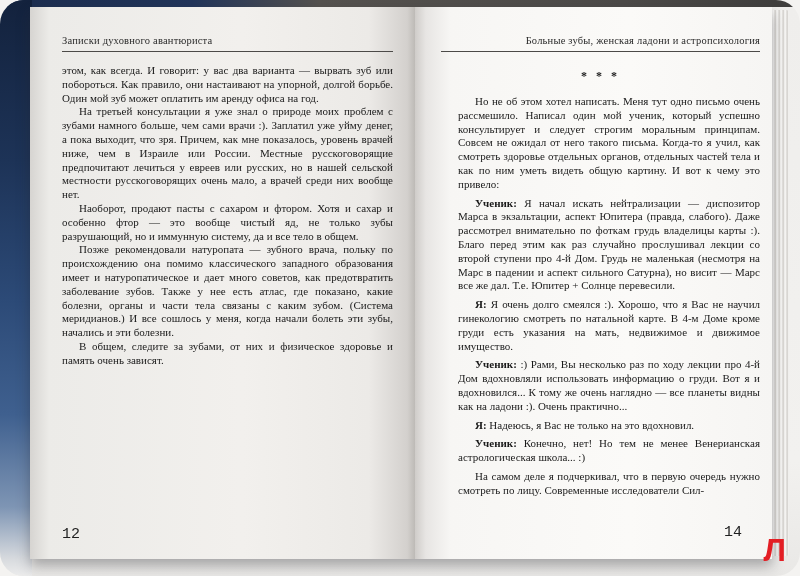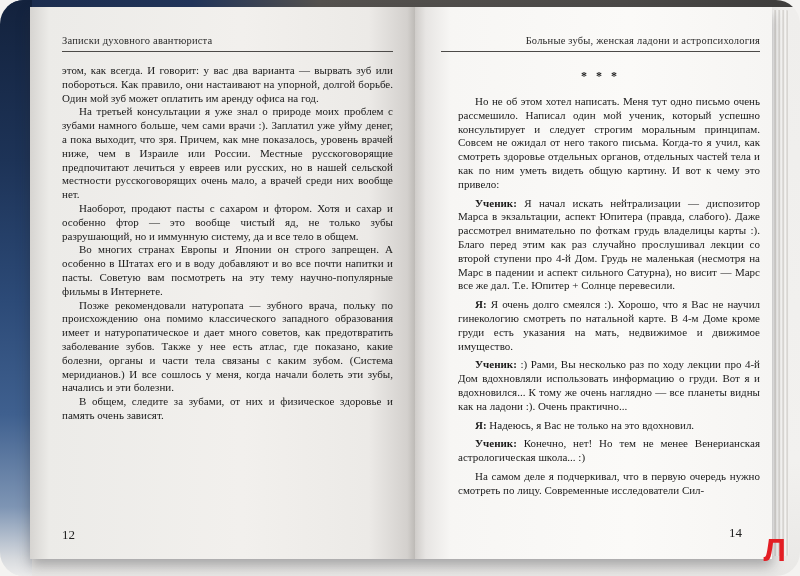--- a/index.html
+++ b/index.html
@@ -64,21 +64,21 @@
     position: absolute; top: 57px; left: 32px; right: 22px;
     font-size: 11px; line-height: 13.8px; color: #1a1a1a;
     text-align: justify;
   }
   .page.right .body-text { top: 88px; left: 26px; right: 12px; margin-left: 17px; }
   .para { margin: 0; text-indent: 17px; }
   .para.no-indent { text-indent: 0; }
   .para.gap { margin-top: 5px; }
   .para b { font-weight: bold; font-family: Liberation Serif, serif; }
   .pagenum {
-    position: absolute; bottom: 16px; font-size: 13px; color: #1f1f1f;
+    position: absolute; bottom: 16px; font-size: 15px; color: #1f1f1f; font-family: Liberation Mono, monospace;
   }
   .pagenum.left-num { left: 32px; }
   .pagenum.right-num { right: 30px; bottom: 18px; }
   .watermark {
     position: absolute; right: 14px; bottom: 10px;
     font-family: "Liberation Sans", "DejaVu Sans", sans-serif;
     font-weight: bold; font-size: 32px; line-height: 1;
   }
 </style>
 </head>
@@ -91,21 +91,20 @@
 
   <div class="book">
 
     <div class="page left">
       <div class="running-head">Записки духовного авантюриста</div>
       <div class="head-rule"></div>
       <div class="body-text">
           <p class="para no-indent">этом, как всегда. И говорит: у вас два варианта — вырвать зуб или побороться. Как правило, они настаивают на упорной, долгой борьбе. Один мой зуб может оплатить им аренду офиса на год.</p>
           <p class="para">На третьей консультации я уже знал о природе моих проблем с зубами намного больше, чем сами врачи :). Заплатил уже уйму денег, а пока выходит, что зря. Причем, как мне показалось, уровень врачей ниже, чем в Израиле или России. Местные русскоговорящие предпочитают лечиться у евреев или русских, но в нашей сельской местности русскоговорящих очень мало, а врачей среди них вообще нет.</p>
           <p class="para">Наоборот, продают пасты с сахаром и фтором. Хотя и сахар и особенно фтор — это вообще чистый яд, не только зубы разрушающий, но и иммунную систему, да и все тело в общем.</p>
-          <p class="para">Во многих странах Европы и Японии он строго запрещен. А особенно в Штатах его и в воду добавляют и во все почти напитки и пасты. Советую вам посмотреть на эту тему научно-популярные фильмы в Интернете.</p>
           <p class="para">Позже рекомендовали натуропата — зубного врача, польку по происхождению она помимо классического западного образования имеет и натуропатическое и дает много советов, как предотвратить заболевание зубов. Также у нее есть атлас, где показано, какие болезни, органы и части тела связаны с каким зубом. (Система меридианов.) И все сошлось у меня, когда начали болеть эти зубы, начались и эти болезни.</p>
           <p class="para">В общем, следите за зубами, от них и физическое здоровье и память очень зависят.</p>
         </div>
       <div class="pagenum left-num">12</div>
     </div>
 
     <div class="page right">
       <div class="running-head">Больные зубы, женская ладони и астропсихология</div>
       <div class="head-rule"></div>
       <div class="separator">* * *</div>

